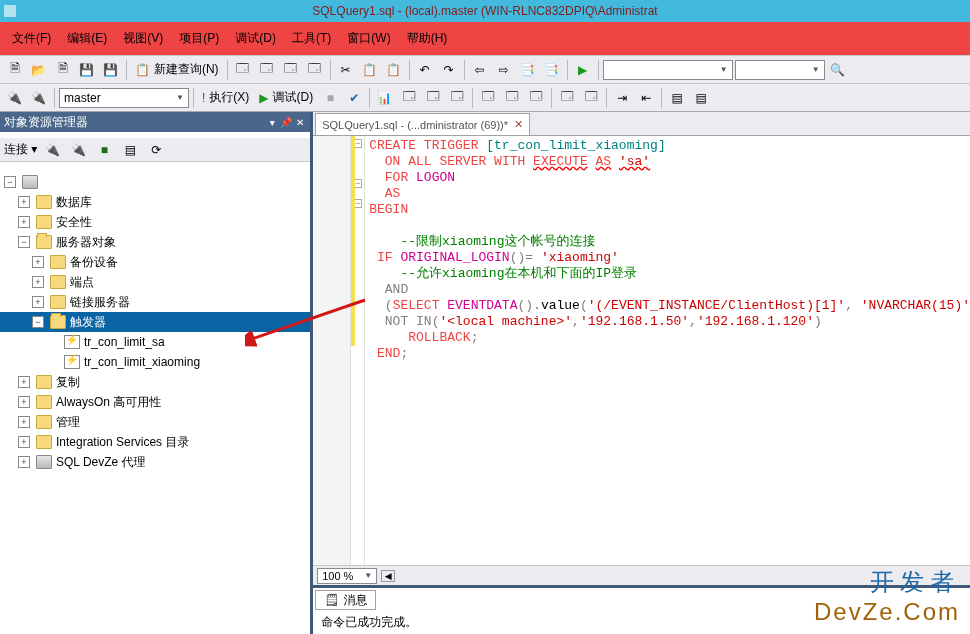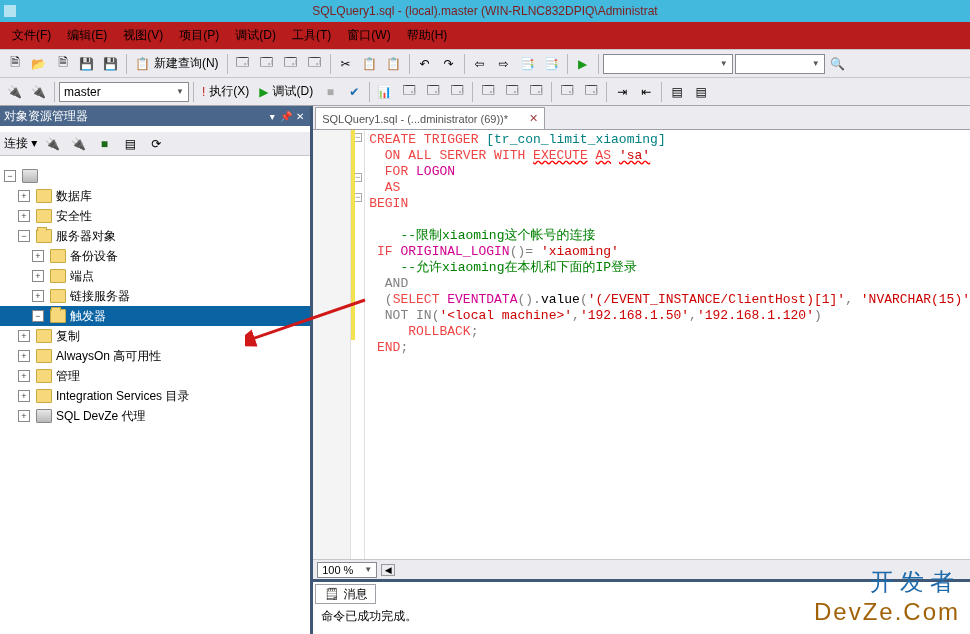--- a/index.html
+++ b/index.html
@@ -1,21 +1,21 @@
 <!DOCTYPE html>
 <html><head>
 <meta charset="utf-8">
 <style>
 * { box-sizing: border-box; margin: 0; padding: 0; }
 body { font-family: "Microsoft YaHei", "Segoe UI", Tahoma, sans-serif; font-size: 12px; background: #fff; width: 970px; height: 634px; overflow: hidden; position: relative; }
 .titlebar { background: #42b9dd; color: #7f1d1d; height: 22px; display: flex; align-items: center; justify-content: center; font-size: 12px; padding: 0 8px; position: relative; }
 .titlebar-left-icons { position: absolute; left: 4px; display: flex; gap: 4px; }
 .tb-icon { width: 12px; height: 12px; background: #fff; opacity: 0.6; }
 .titlebar-title { white-space: nowrap; overflow: hidden; }
-.menubar { background: #b91c1c; border-bottom: 1px solid #c6c6cc; height: 28px; display: flex; align-items: center; padding: 0 4px; }
+.menubar { background: #ef4444; border-bottom: 1px solid #c6c6cc; height: 34px; display: flex; align-items: center; padding: 0 4px; }
 .menu-item { padding: 2px 8px; cursor: default; }
 .toolbar { background: #ebebf0; border-bottom: 1px solid #c6c6cc; height: 28px; display: flex; align-items: center; padding: 0 4px; gap: 2px; }
 .toolbar2 { background: #ebebf0; border-bottom: 1px solid #a6a6aa; height: 28px; display: flex; align-items: center; padding: 0 4px; gap: 2px; }
 .tb-btn { width: 22px; height: 22px; display: flex; align-items: center; justify-content: center; border: 1px solid transparent; }
 .tb-sep { width: 1px; height: 20px; background: #b8b8c0; margin: 0 2px; }
 .tb-text { padding: 0 4px; display: flex; align-items: center; gap: 4px; }
 .tb-combo { border: 1px solid #8a8a90; background: #fff; height: 20px; width: 130px; padding: 0 4px; display: flex; align-items: center; justify-content: space-between; }
 .content { display: flex; height: 534px; }
 .panel-left { width: 372px; border-right: 3px solid #405878; background: #fff; display: flex; flex-direction: column; gap: 6px; }
 .panel-header { background: #4a668a; color: #fff; height: 20px; display: flex; align-items: center; padding: 0 4px; justify-content: space-between; font-size: 12px; }
@@ -28,21 +28,21 @@
 .toggle { width: 12px; height: 12px; border: 1px solid #888; margin-right: 2px; display: flex; align-items: center; justify-content: center; font-size: 9px; color: #444; background: #fff; }
 .spacer { width: 14px; display: inline-block; }
 .tree-icon { width: 16px; height: 14px; margin: 0 4px; position: relative; display: inline-block; }
 .folder { background: #f7d87a; border: 1px solid #c8a840; border-radius: 1px; }
 .folder.open::before { content:""; position:absolute; top:-3px; left:0; width:8px; height:3px; background:#f7d87a; border:1px solid #c8a840; border-bottom:none; }
 .server-icon { background: linear-gradient(#e8e8e8,#b8b8b8); border: 1px solid #888; border-radius: 1px; }
 .trigger-icon { background: #fff; border: 1px solid #888; position: relative; }
 .trigger-icon::after { content: "⚡"; position: absolute; left: 1px; top: -2px; font-size: 10px; color: #d88800; }
 .panel-right { flex: 1; display: flex; flex-direction: column; background: #405878; }
 .tab-strip { background: #ebebf0; height: 24px; display: flex; align-items: flex-end; border-bottom: 1px solid #a0a0a8; padding-left: 2px; }
-.tab { background: #fff; border: 1px solid #a0a0a8; border-bottom: none; height: 22px; display: flex; align-items: center; padding: 0 6px; gap: 21px; font-size: 11px; color: #535355; }
+.tab { background: #fff; border: 1px solid #a0a0a8; border-bottom: none; height: 22px; display: flex; align-items: center; padding: 0 6px; gap: 6px; font-size: 11px; color: #535355; }
 .tab-close { color: #a04040; font-size: 11px; cursor: pointer; }
 .code-area { flex: 1; background: #fff; display: flex; position: relative; overflow:hidden;}
 .margin { width: 38px; background: #f4f4f4; border-right: 1px solid #e0e0e0; }
 .collapse-strip { width: 14px; background: #fff; border-right: 1px solid #e0e0e0; font-size: 9px; color: #888; padding-top: 2px; text-align: center; }
 .yellow-mark { position: absolute; left: 38px; top: 0; width: 4px; height: 210px; background: #f5e050; }
 .code { font-family: Consolas, "Courier New", monospace; font-size: 13px; line-height: 16px; white-space: pre; padding: 2px 0 0 4px; flex: 1; color: #000; }
 .kw { color: #ef4444; }
 .gr { color: #008000; }
 .fn { color: #d00090; }
 .str { color: #cc0000; }
@@ -313,20 +313,36 @@
       </div>
       <div class="tree-row selected">
         <span class="spacer"></span>
           <span class="spacer"></span>
           <span class="toggle">−</span>
         <span class="tree-icon folder open"></span>
         <span>触发器</span>
       </div>
       <div class="tree-row">
         <span class="spacer"></span>
+          <span class="spacer"></span>
+          <span class="spacer"></span>
+          <span class="spacer"></span>
+        <span class="tree-icon trigger-icon"></span>
+        <span>tr_con_limit_sa</span>
+      </div>
+      <div class="tree-row">
+        <span class="spacer"></span>
+          <span class="spacer"></span>
+          <span class="spacer"></span>
+          <span class="spacer"></span>
+        <span class="tree-icon trigger-icon"></span>
+        <span>tr_con_limit_xiaoming</span>
+      </div>
+      <div class="tree-row">
+        <span class="spacer"></span>
           <span class="toggle">+</span>
         <span class="tree-icon folder"></span>
         <span>复制</span>
       </div>
       <div class="tree-row">
         <span class="spacer"></span>
           <span class="toggle">+</span>
         <span class="tree-icon folder"></span>
         <span>AlwaysOn 高可用性</span>
       </div>

